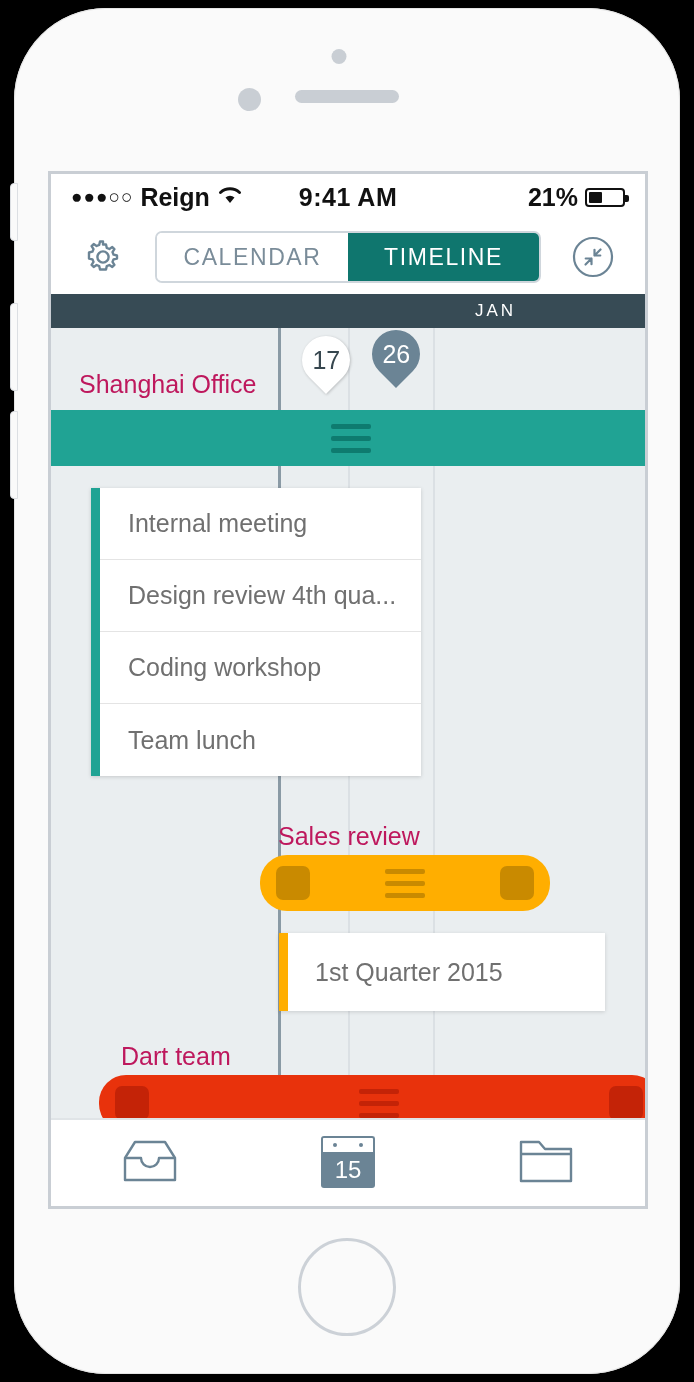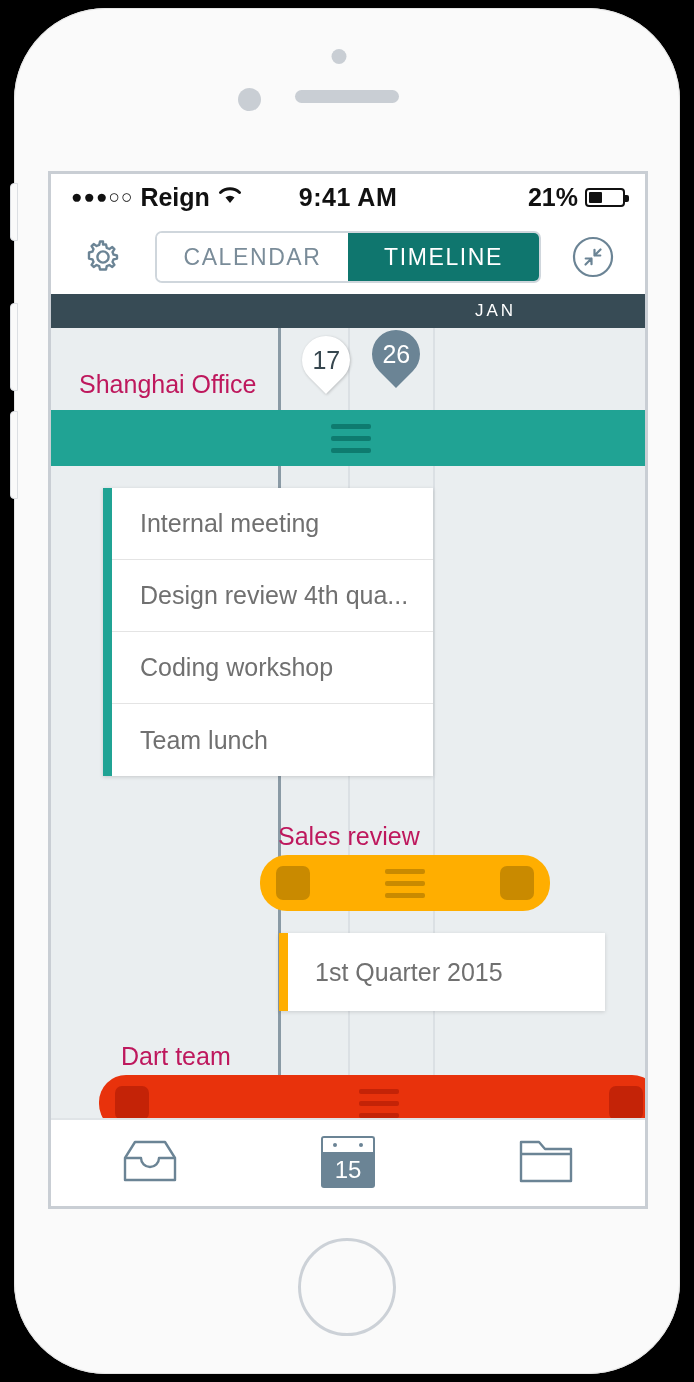--- a/index.html
+++ b/index.html
@@ -190,21 +190,20 @@
   #bar-teal .ham i { background: #0e7b6f; }
 
   
   #task-card {
     position: absolute;
     left: 40px; top: 160px;
     width: 330px;
     background: #fff;
     border-left: 9px solid #20a394;
     box-shadow: 0 1px 4px rgba(0,0,0,.16);
-    margin-left: 12px;
   }
   .task-row {
     height: 72px;
     display: flex; align-items: center;
     padding-left: 28px;
     font-size: 25px;
     color: #707070;
     border-bottom: 1px solid #e4e4e4;
     cursor: pointer;
   }

